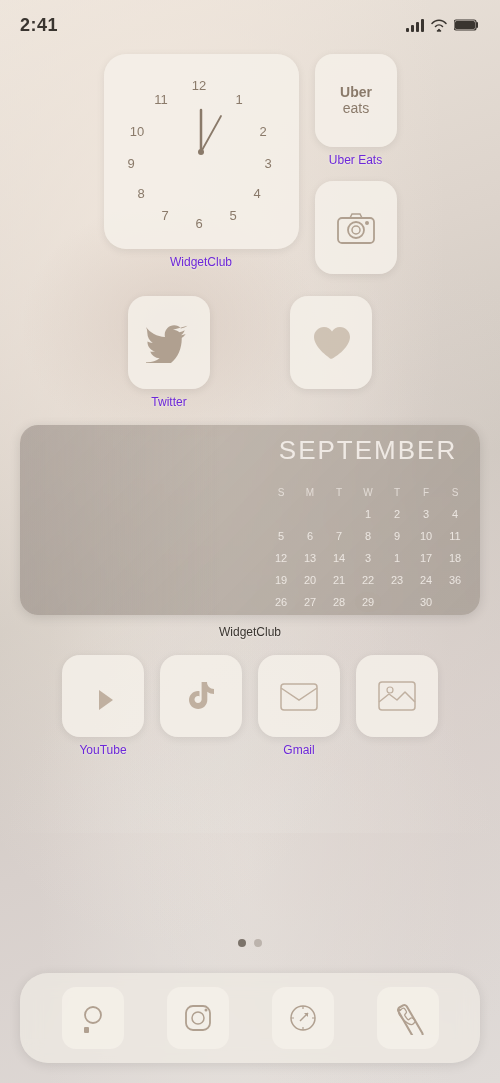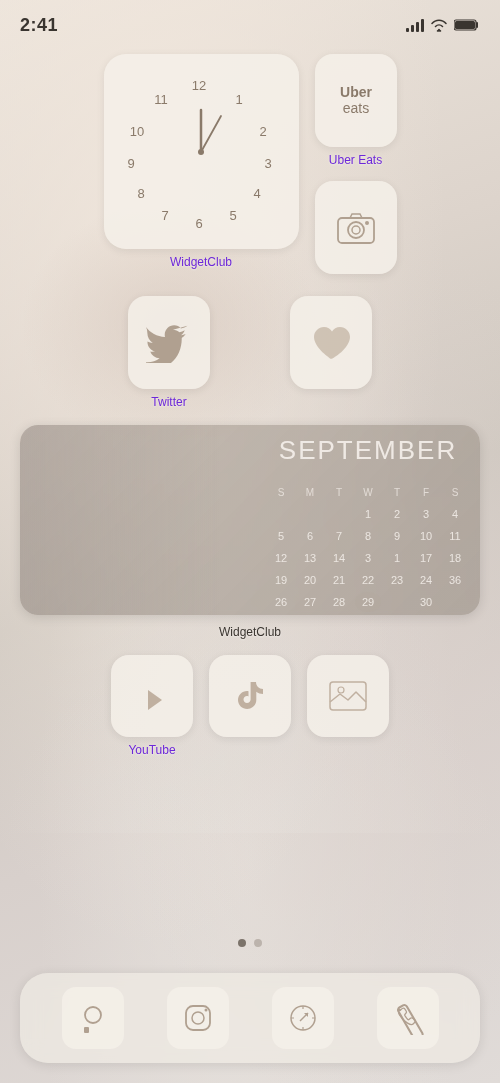--- a/index.html
+++ b/index.html
@@ -514,20 +514,29 @@
 
       <div class="app-icon">
         <div class="app-icon-img">
           <svg width="36" height="36" viewBox="0 0 36 36">
             <path d="M24 4 L24 4 C24 8 27 11 31 11 L31 16 C28.5 16 26.2 15.2 24.3 13.8 L24.3 22 C24.3 27 20.2 31 15.2 31 C10.2 31 6 27 6 22 C6 17 10 13 15 13 C15.5 13 16 13.1 16.5 13.2 L16.5 18.4 C16 18.2 15.5 18.1 15 18.1 C13.1 18.1 11.5 19.7 11.5 21.6 C11.5 23.5 13.1 25.1 15 25.1 C16.9 25.1 18.6 23.5 18.6 21.6 L18.6 4 L24 4 Z" fill="#c0b0a0"></path>
           </svg>
         </div>
         <span class="app-label"></span>
       </div>
 
+      <div class="app-icon">
+        <div class="app-icon-img">
+          <svg width="40" height="32" viewBox="0 0 40 32">
+            <rect x="2" y="4" width="36" height="26" rx="3" stroke="#c0b0a0" stroke-width="1.5" fill="none"></rect>
+            <path d="M2 8 L20 20 L38 8" stroke="#c0b0a0" stroke-width="1.5" fill="none"></path>
+          </svg>
+        </div>
+        <span class="app-label">Gmail</span>
+      </div>
 
       <div class="app-icon">
         <div class="app-icon-img">
           <svg width="40" height="36" viewBox="0 0 40 36">
             <rect x="2" y="4" width="36" height="28" rx="3" stroke="#c0b0a0" stroke-width="1.5" fill="none"></rect>
             <path d="M2 24 L12 16 L20 22 L28 14 L38 24" stroke="#c0b0a0" stroke-width="1.5" fill="none" stroke-linejoin="round"></path>
             <circle cx="13" cy="12" r="3" stroke="#c0b0a0" stroke-width="1.2" fill="none"></circle>
           </svg>
         </div>
         <span class="app-label"></span>

